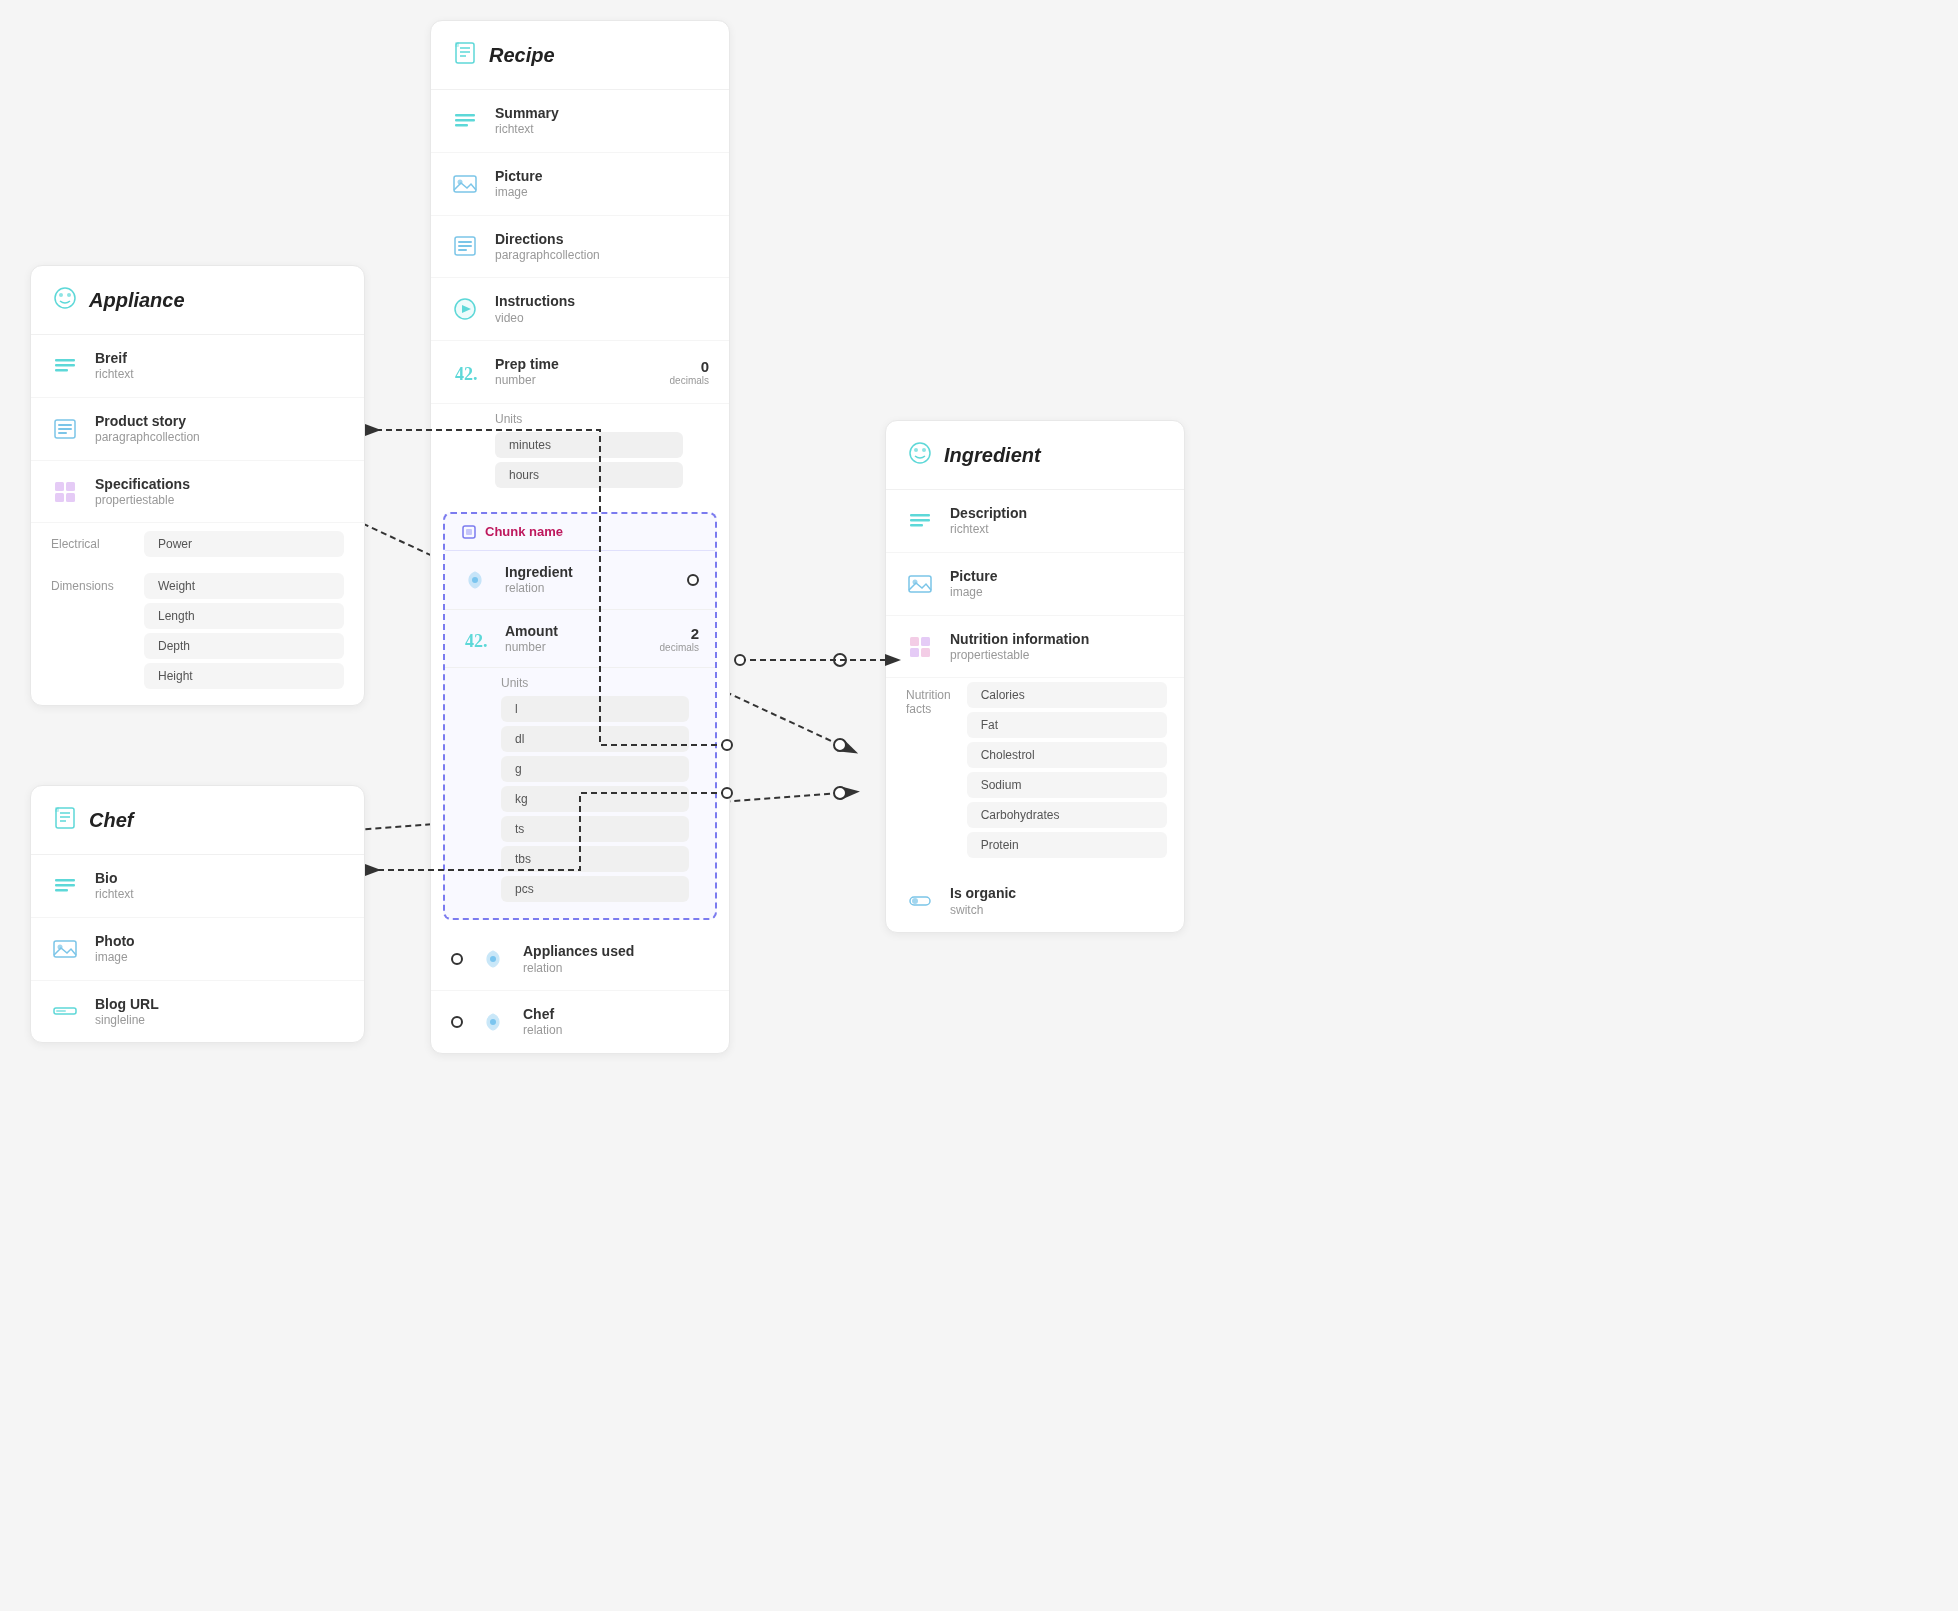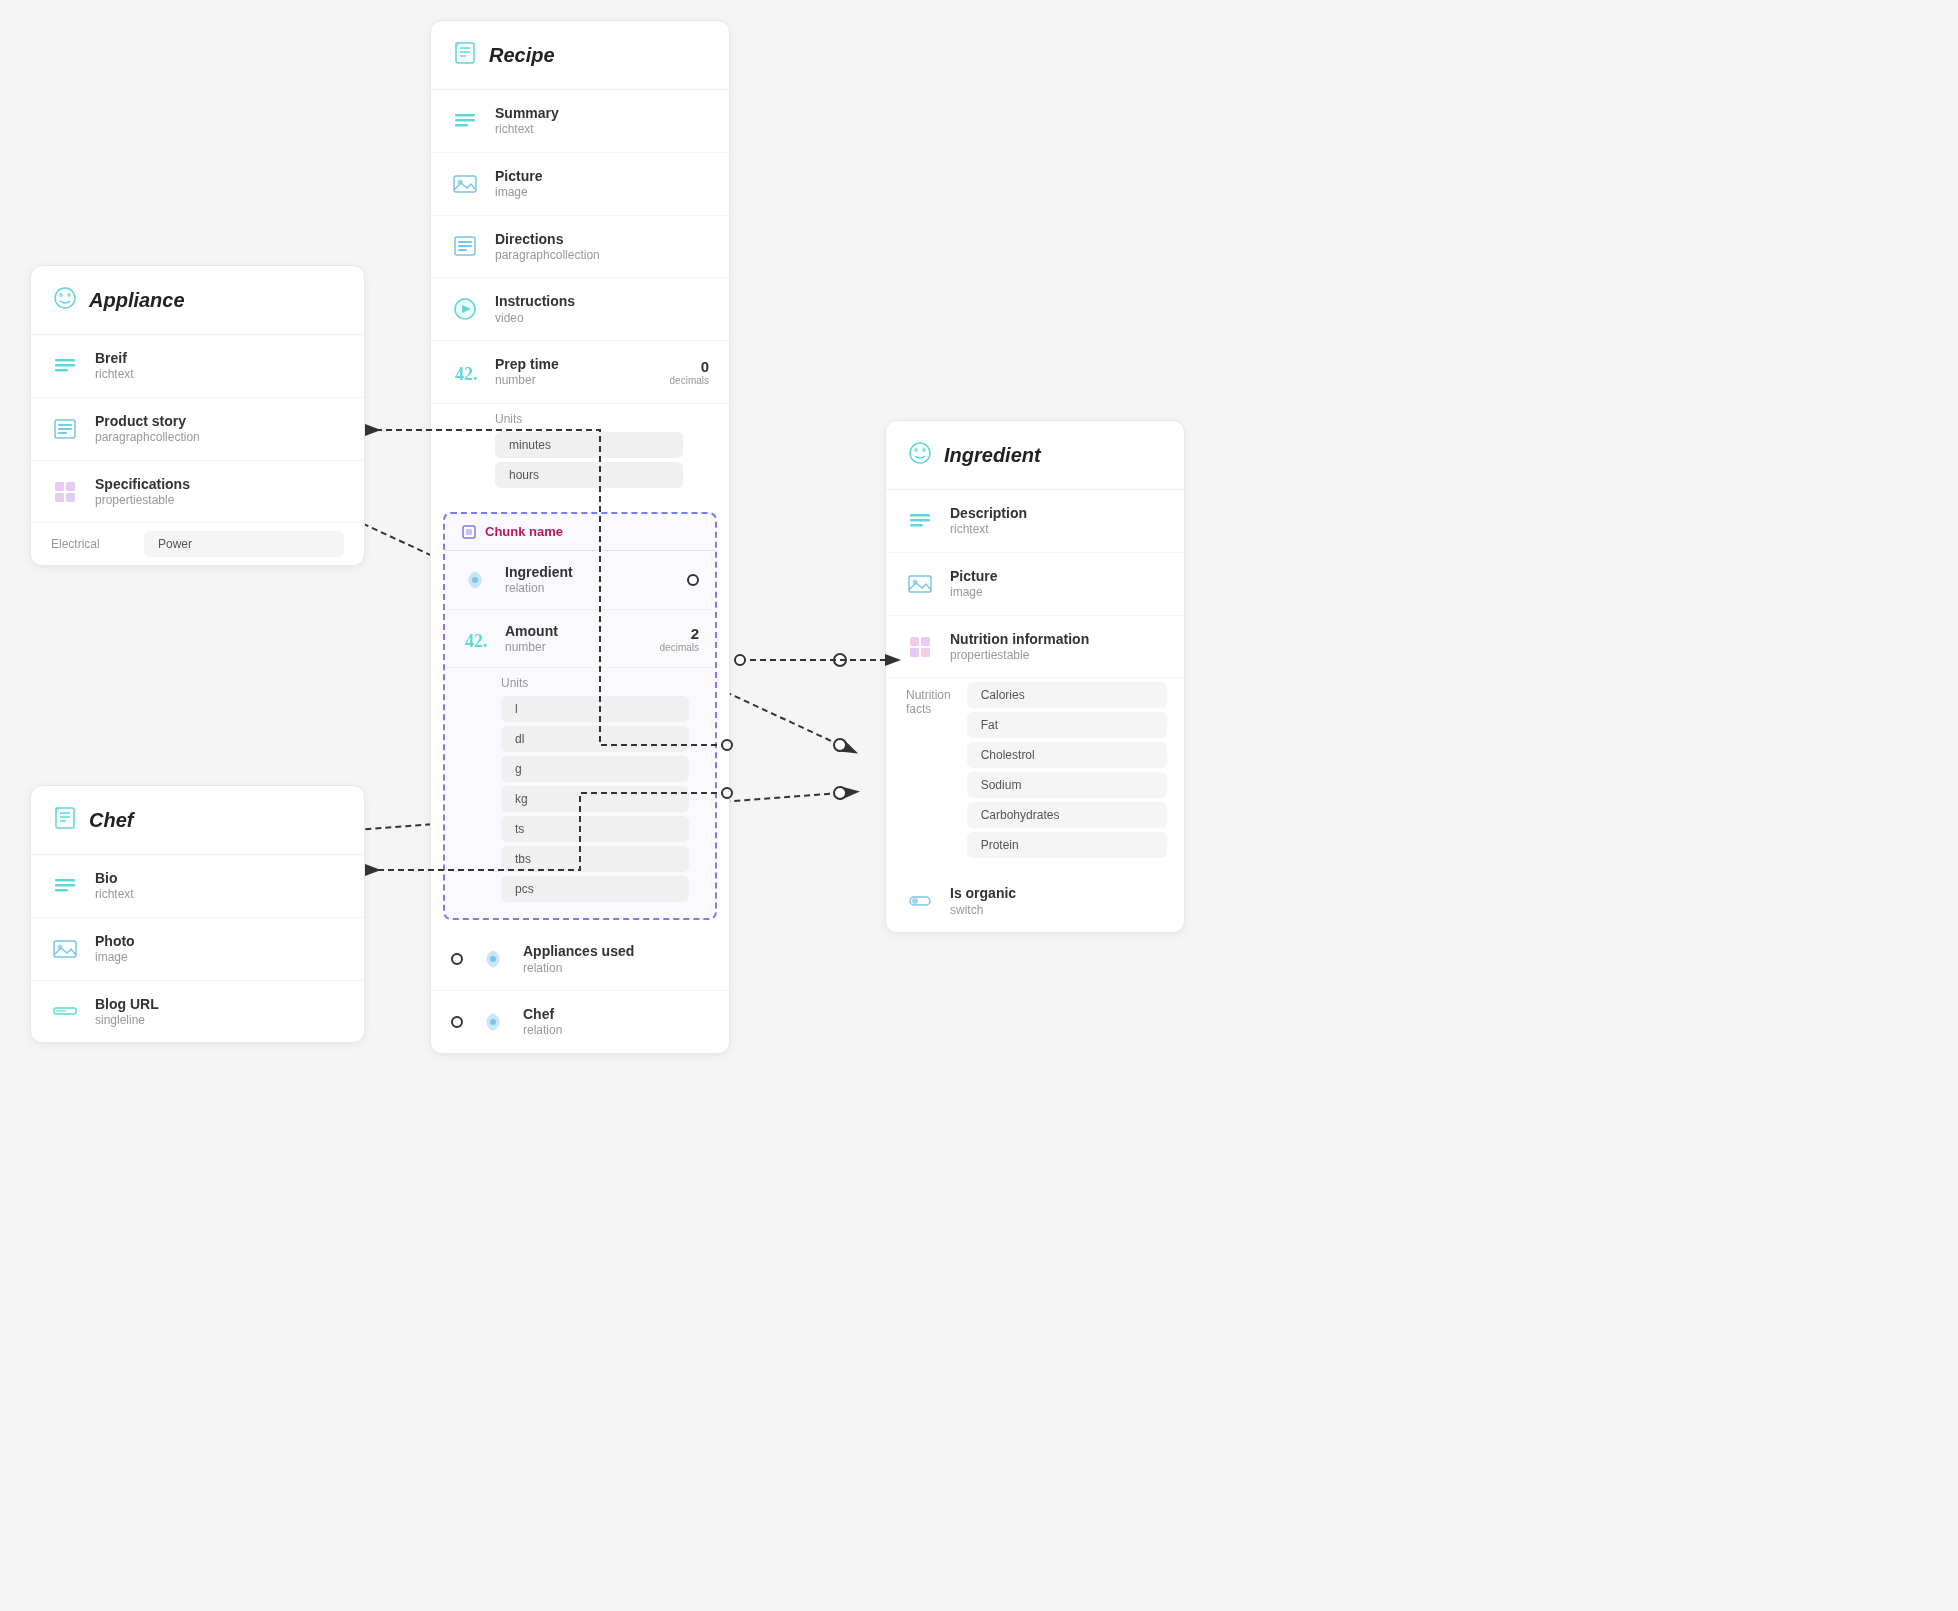--- a/index.html
+++ b/index.html
@@ -421,20 +421,29 @@
     </div>
   </div>
 
   <div style="padding: 8px 20px 4px 20px; display:flex; gap:16px; align-items:flex-start;">
     <div style="font-size:12px;color:#999;width:80px;padding-top:6px;">Electrical</div>
     <div style="flex:1;">
       <span class="prop-pill">Power</span>
     </div>
   </div>
 
+  <div style="padding: 8px 20px 12px 20px; display:flex; gap:16px; align-items:flex-start;">
+    <div style="font-size:12px;color:#999;width:80px;padding-top:6px;">Dimensions</div>
+    <div style="flex:1;">
+      <span class="prop-pill">Weight</span>
+      <span class="prop-pill">Length</span>
+      <span class="prop-pill">Depth</span>
+      <span class="prop-pill">Height</span>
+    </div>
+  </div>
 
 </div>
 
 <div class="card" style="left:30px; top:785px; width:335px;">
 
   <div class="card-header">
     <span>
       <svg width="28" height="28" viewBox="0 0 28 28" fill="none">
         <rect x="5" y="4" width="18" height="20" rx="2" fill="none" stroke="#5dd8d8" stroke-width="1.5"></rect>
         <line x1="9" y1="9" x2="19" y2="9" stroke="#5dd8d8" stroke-width="1.5"></line>

